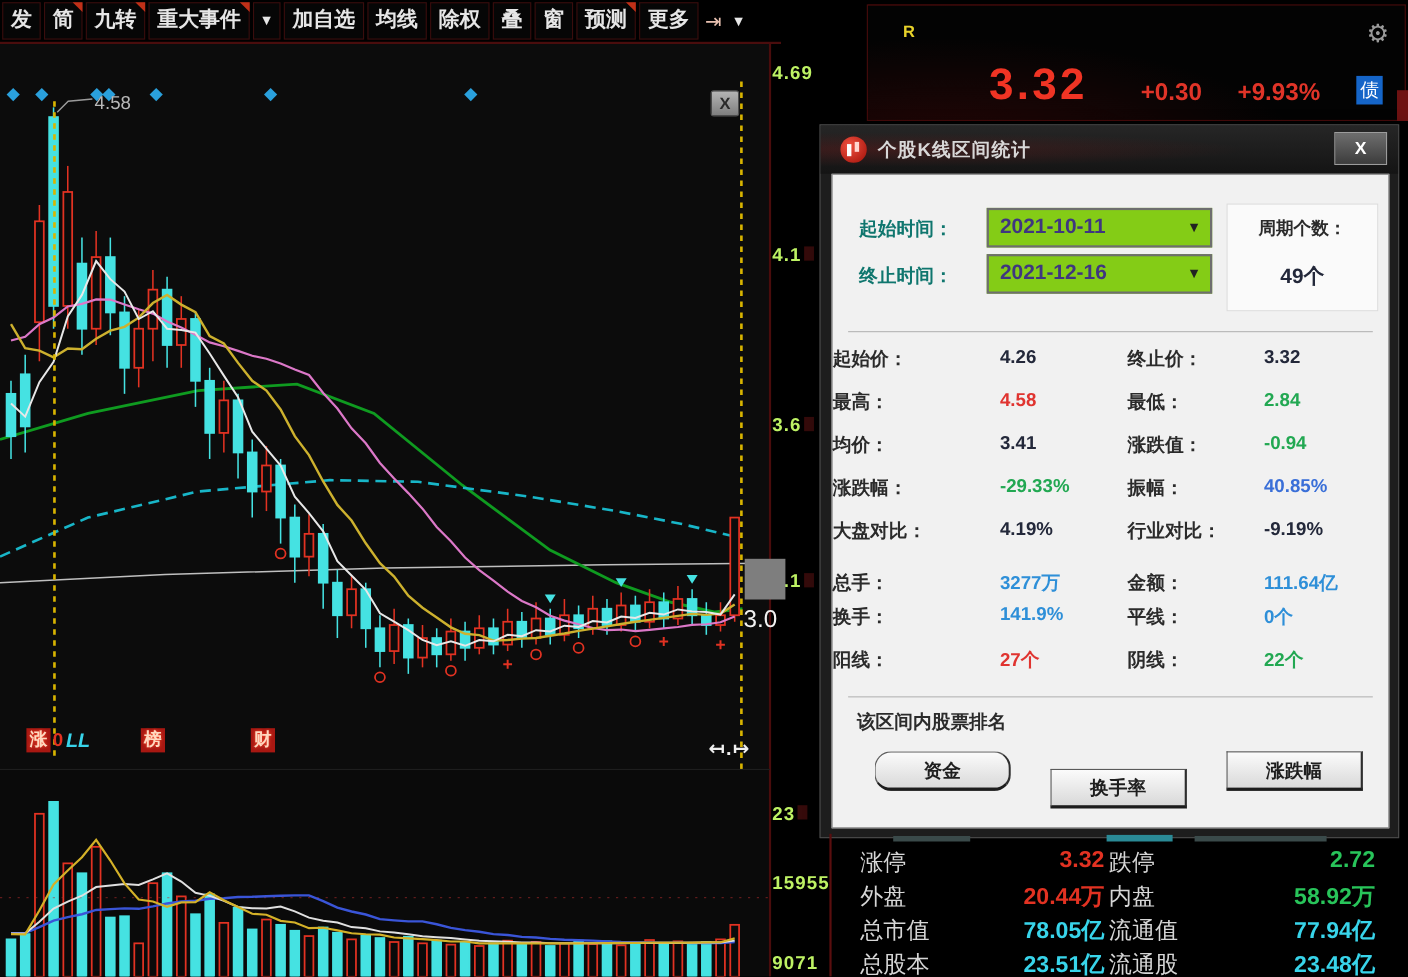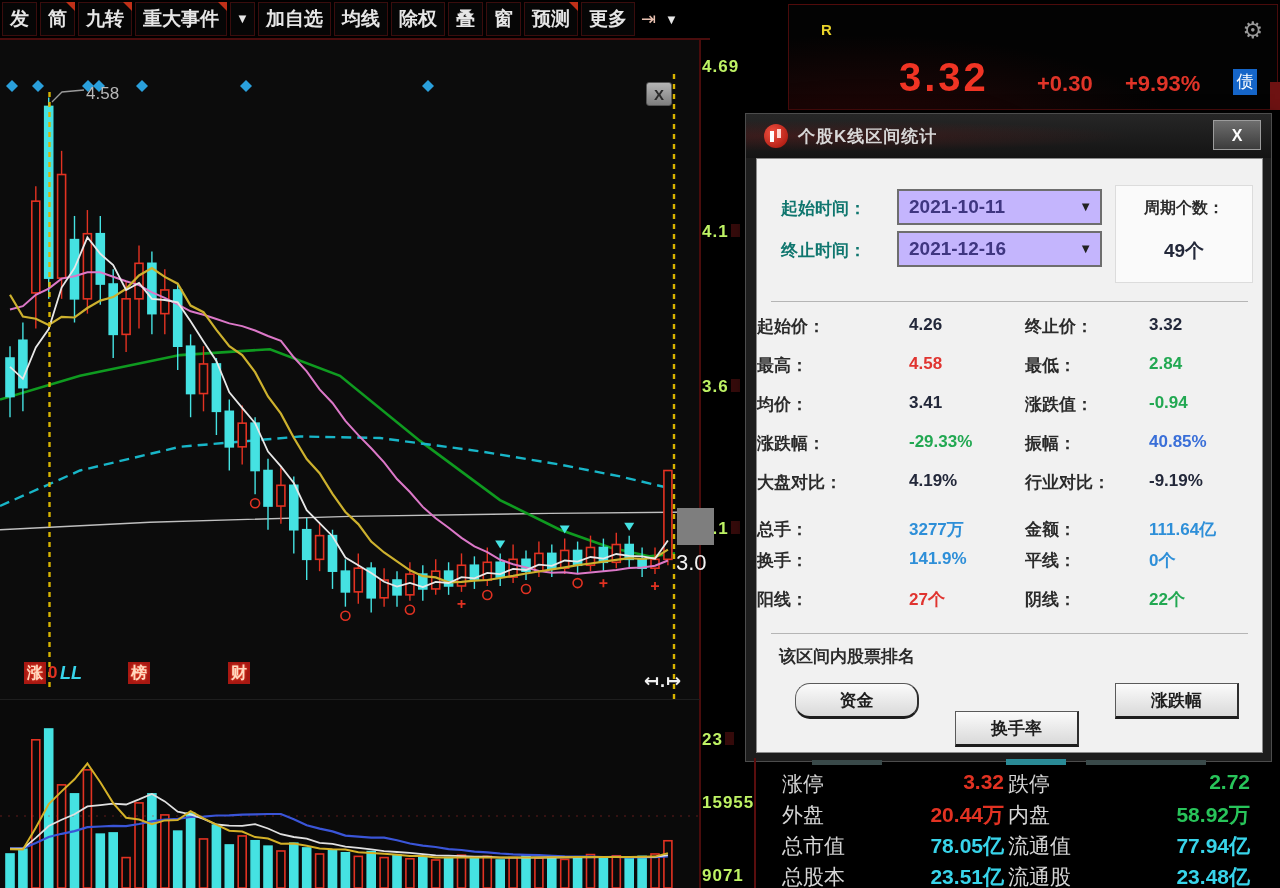--- a/index.html
+++ b/index.html
@@ -57,21 +57,21 @@
     background:radial-gradient(ellipse at 10% 50%,rgba(120,25,25,.35),transparent 50%),linear-gradient(#262626,#141414);}
   #dlg-ico{position:absolute;left:18px;top:10px;width:24px;height:24px;border-radius:50%;
     background:radial-gradient(circle at 35% 35%,#f05040,#a01008);}
   #dlg-ico::before{content:"";position:absolute;left:6px;top:7px;width:4px;height:11px;background:#fff;}
   #dlg-ico::after{content:"";position:absolute;left:13px;top:5px;width:4px;height:9px;background:#ffd6d0;}
   #dlg-title{position:absolute;left:52px;top:11px;color:#d8d8d8;font-size:17px;font-weight:bold;letter-spacing:1px;}
   #dlg-close{position:absolute;right:10px;top:6px;width:48px;height:30px;background:linear-gradient(#6e6e6e,#3c3c3c);
     border:1px solid #9c9c9c;color:#fff;font-weight:bold;font-size:16px;text-align:center;line-height:30px;box-sizing:border-box;}
   #dlg-body{position:absolute;left:10px;top:44px;width:507px;height:595px;background:#f1f1f1;border:1px solid #8c8c8c;box-sizing:border-box;}
   .dlg-label{position:absolute;color:#0f766e;font-weight:bold;font-size:17px;}
-  .date-box{position:absolute;left:140px;width:205px;height:36px;background:#c4b5fd;border:2px solid #6e6e6e;
+  .date-box{position:absolute;left:140px;width:205px;height:36px;background:#84cc16;border:2px solid #6e6e6e;
     box-sizing:border-box;color:#3f3680;font-weight:bold;font-size:19px;line-height:32px;padding-left:10px;}
   .date-box .dd{position:absolute;right:8px;top:0;color:#222;font-size:13px;}
   #period-box{position:absolute;left:358px;top:26px;width:136px;height:96px;background:#fafafa;border:1px solid #dcdcdc;}
   #period-lbl{position:absolute;left:0;right:0;top:12px;text-align:center;color:#2b2b2b;font-weight:bold;font-size:16px;}
   #period-val{position:absolute;left:0;right:0;top:52px;text-align:center;color:#23283a;font-size:19px;font-weight:bold;}
   .dlg-hr{position:absolute;left:14px;right:14px;height:1px;background:#b5b5b5;}
   .stat-row{position:absolute;left:0;width:507px;height:30px;font-size:17px;}
   .stat-row span{position:absolute;top:0;text-align:left;white-space:nowrap;}
   .sl1{left:0;width:145px;font-weight:bold;color:#2b2b2b;}
   .sv1{left:152px;width:105px;font-weight:bold;}
@@ -439,21 +439,21 @@
           <div class="stat-row" style="top: 429px;">
             <span class="sl1 ">阳线：</span>
             <span class="sv1 v-red">27个</span>
             <span class="sl2 ">阴线：</span>
             <span class="sv2 v-green">22个</span>
           </div>
         </div>
       <div class="dlg-hr" style="top:474px;"></div>
       <div id="rank-lbl" style="top:486px;">该区间内股票排名</div>
       <div class="dlg-btn" style="left:38px;top:524px;border-radius:15px;">资金</div>
-      <div class="dlg-btn" style="left:198px;top:552px;">换手率</div>
+      <div class="dlg-btn" style="left:198px;top:540px;">换手率</div>
       <div class="dlg-btn" style="left:358px;top:524px;">涨跌幅</div>
     </div>
   </div>
 
   <div id="quote">
     <div class="frag" style="left:56px;top:2px;width:70px;height:5px;"></div>
     <div class="frag" style="left:250px;top:1px;width:60px;height:6px;background:#2a8a96;"></div>
     <div class="frag" style="left:330px;top:2px;width:120px;height:5px;"></div>
     <div id="quote-rows">
         <div class="q-row" style="top: 12px;">

